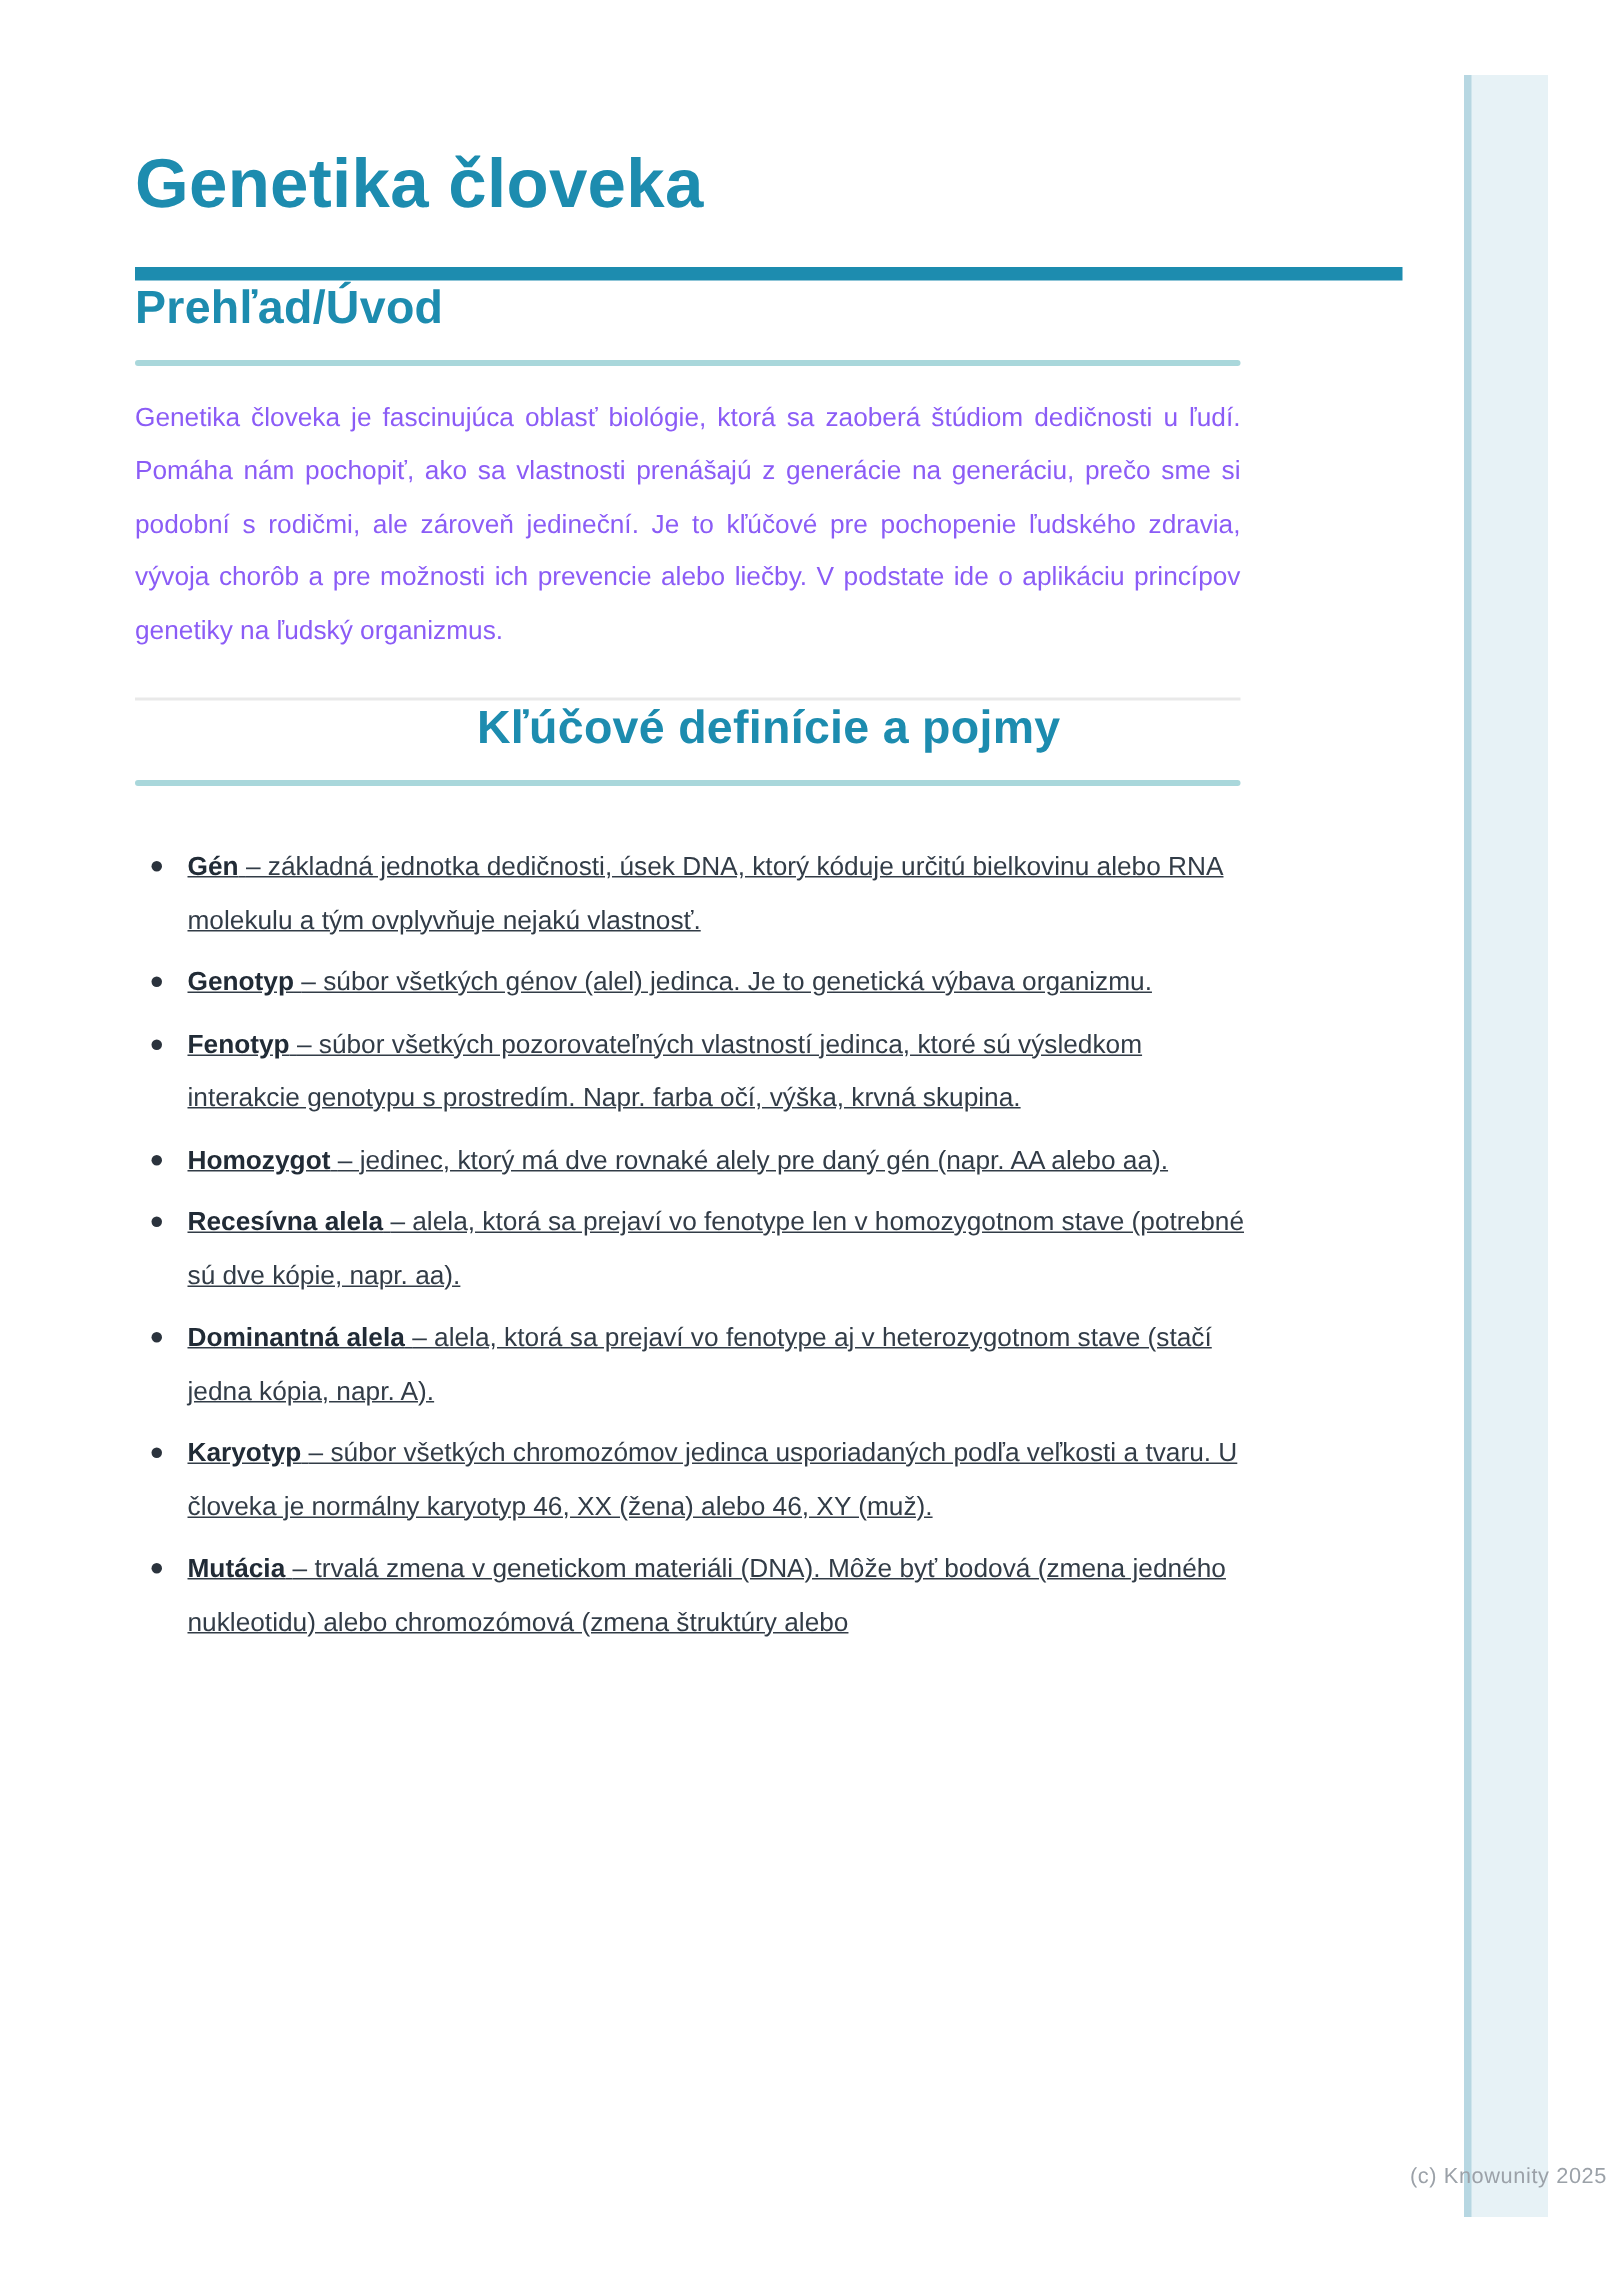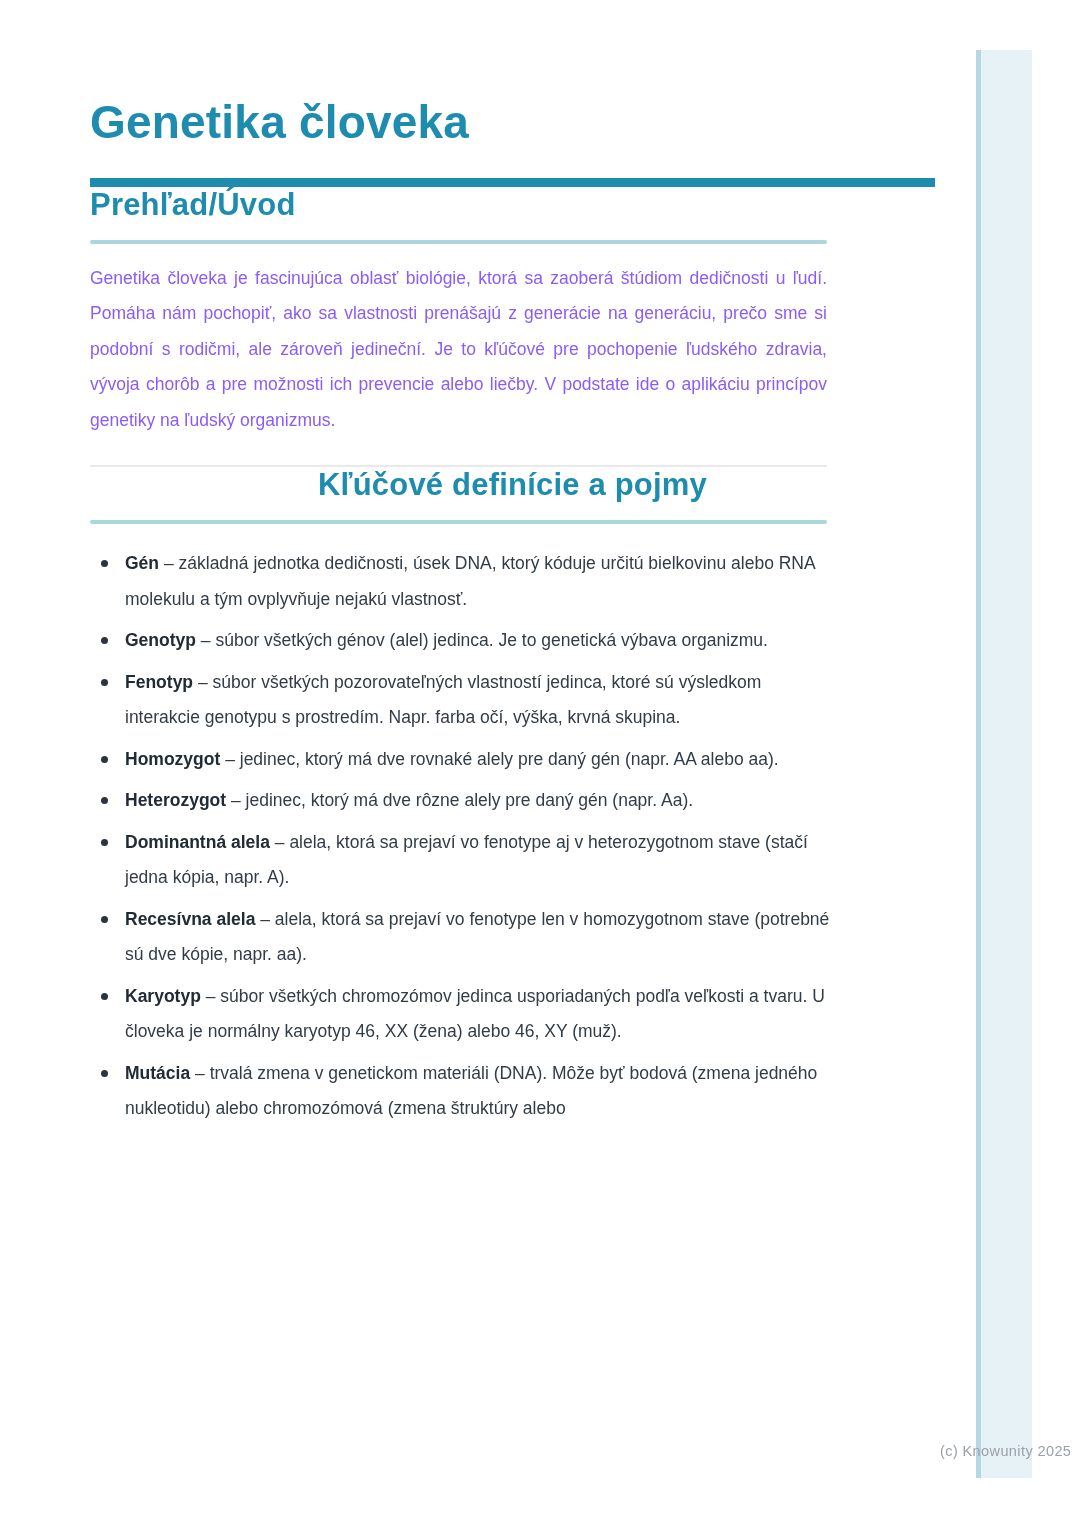--- a/index.html
+++ b/index.html
@@ -90,24 +90,25 @@
     color: #8b5cf6;
   }
   .section-divider {
     margin: 27px 0 0 0;
     width: 737px;
     height: 0;
     border: none;
     border-top: 2px solid #e9e9e9;
   }
   ul.definitions-list {
-    margin: 22px 0 0 0;
+    margin: 36px 0 0 0;
     padding: 0;
     width: 740px;
     list-style: none;
+    text-decoration: underline;
   }
   ul.definitions-list li {
     position: relative;
     padding-left: 35px;
     margin: 0 0 6px 0;
     font-size: 17.5px;
     line-height: 35.5px;
     color: #323c47;
   }
   ul.definitions-list li .bullet-dot {
@@ -149,22 +150,21 @@
 
     <section>
       <h2 class="section-heading heading-defs">Kľúčové definície a pojmy</h2>
       <div class="rule-light"></div>
 
       <ul class="definitions-list">
         <li><span class="bullet-dot"></span><strong class="term">Gén</strong> <span>– základná jednotka dedičnosti, úsek DNA, ktorý kóduje určitú bielkovinu alebo RNA molekulu a tým ovplyvňuje nejakú vlastnosť.</span></li>
         <li><span class="bullet-dot"></span><strong class="term">Genotyp</strong> <span>– súbor všetkých génov (alel) jedinca. Je to genetická výbava organizmu.</span></li>
         <li><span class="bullet-dot"></span><strong class="term">Fenotyp</strong> <span>– súbor všetkých pozorovateľných vlastností jedinca, ktoré sú výsledkom interakcie genotypu s prostredím. Napr. farba očí, výška, krvná skupina.</span></li>
         <li><span class="bullet-dot"></span><strong class="term">Homozygot</strong> <span>– jedinec, ktorý má dve rovnaké alely pre daný gén (napr. AA alebo aa).</span></li>
-        <li><span class="bullet-dot"></span><strong class="term">Heterozygot</strong> <span>– jedinec, ktorý má dve rôzne alely pre daný gén (napr. Aa).</span></li>
+        <li><span class="bullet-dot"></span><strong class="term">Recesívna alela</strong> <span>– alela, ktorá sa prejaví vo fenotype len v homozygotnom stave (potrebné sú dve kópie, napr. aa).</span></li>
         <li><span class="bullet-dot"></span><strong class="term">Dominantná alela</strong> <span>– alela, ktorá sa prejaví vo fenotype aj v heterozygotnom stave (stačí jedna kópia, napr. A).</span></li>
-        <li><span class="bullet-dot"></span><strong class="term">Recesívna alela</strong> <span>– alela, ktorá sa prejaví vo fenotype len v homozygotnom stave (potrebné sú dve kópie, napr. aa).</span></li>
         <li><span class="bullet-dot"></span><strong class="term">Karyotyp</strong> <span>– súbor všetkých chromozómov jedinca usporiadaných podľa veľkosti a tvaru. U človeka je normálny karyotyp 46, XX (žena) alebo 46, XY (muž).</span></li>
         <li><span class="bullet-dot"></span><strong class="term">Mutácia</strong> <span>– trvalá zmena v genetickom materiáli (DNA). Môže byť bodová (zmena jedného nukleotidu) alebo chromozómová (zmena štruktúry alebo</span></li>
       </ul>
     </section>
 
   </main>
 </div>
 
 </body></html>

